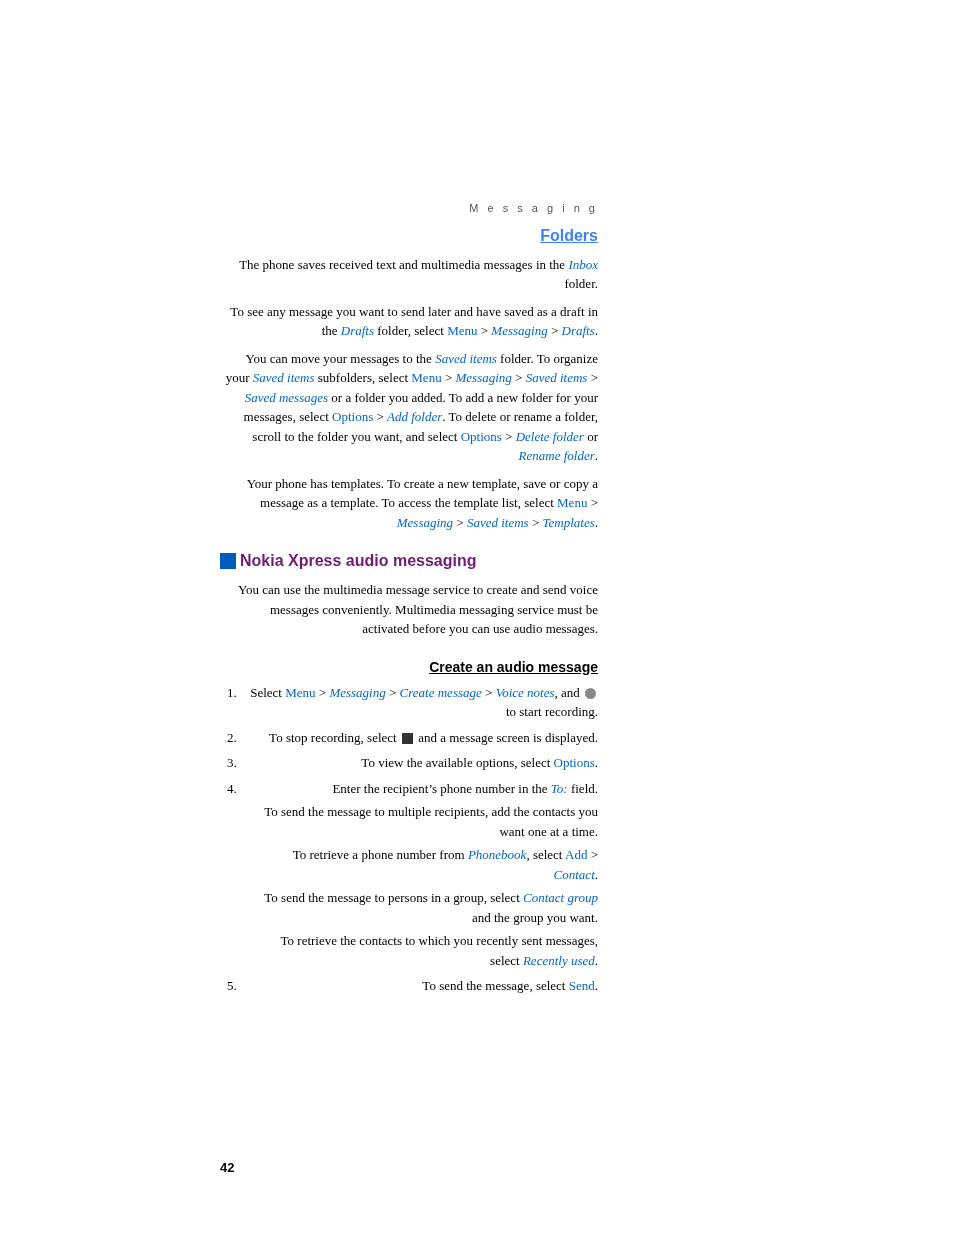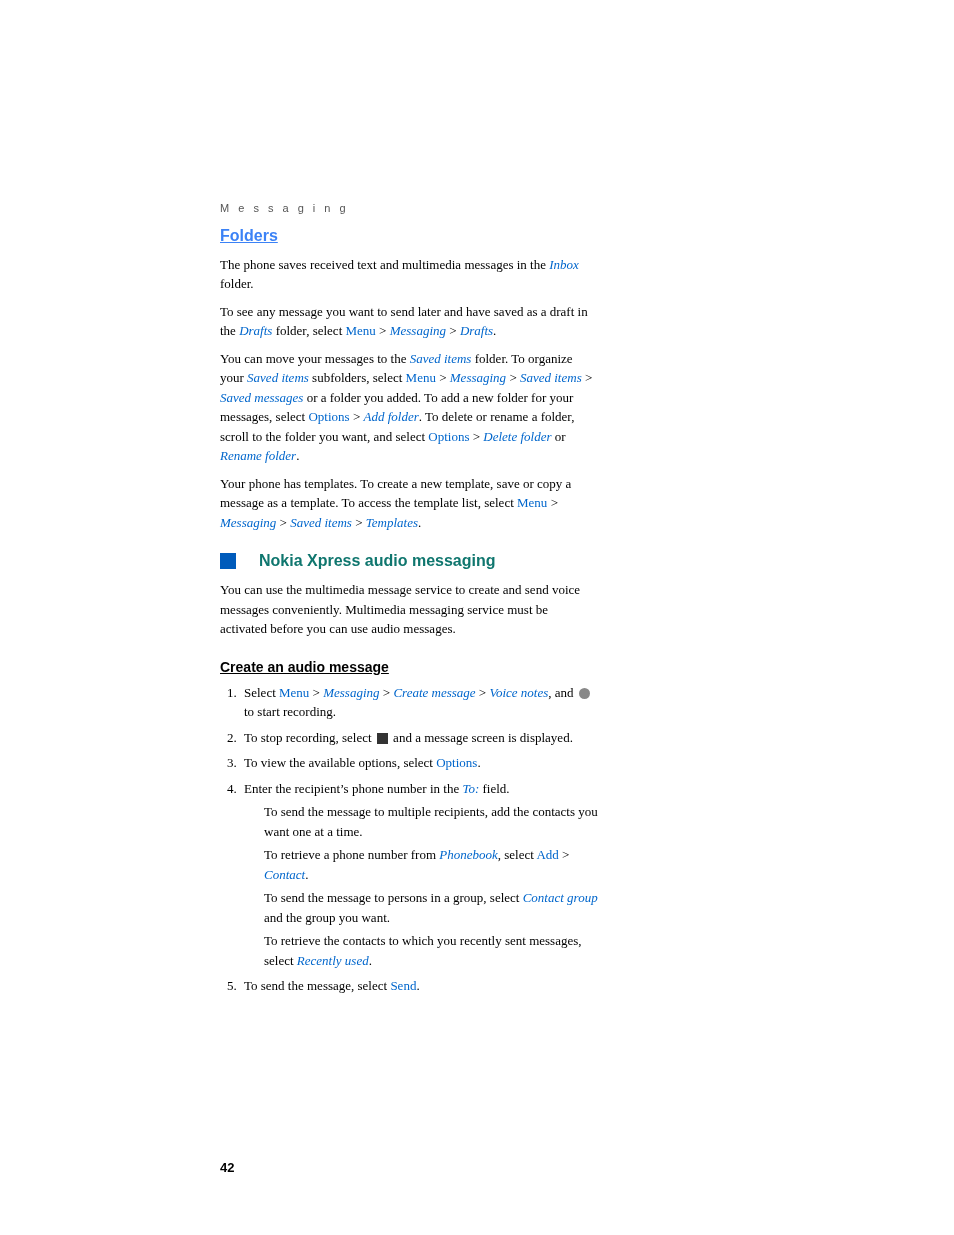--- a/index.html
+++ b/index.html
@@ -17,20 +17,21 @@
       color: #000000;
       position: relative;
     }
 
     .page-container {
       width: 818px;
       min-height: 1235px;
       background: #ffffff;
       padding: 200px 220px 80px 220px;
       position: relative;
+      text-align: right;
     }
 
     .section-label {
       font-family: Arial, Helvetica, sans-serif;
       font-size: 11px;
       letter-spacing: 3px;
       color: #555;
       margin-bottom: 10px;
       font-weight: normal;
     }
@@ -41,25 +42,25 @@
       font-weight: bold;
       text-decoration: underline;
       margin-bottom: 10px;
       color: #3b82f6;
     }
 
     .section-title-blue {
       font-family: Arial, Helvetica, sans-serif;
       font-size: 16px;
       font-weight: bold;
-      color: #0f766e;
+      color: #701a75;
       margin-bottom: 10px;
       display: flex;
       align-items: center;
-      gap: 23px;
+      gap: 4px;
     }
 
     .blue-square {
       width: 16px;
       height: 16px;
       background-color: #005bbb;
       flex-shrink: 0;
       display: inline-block;
     }
 

